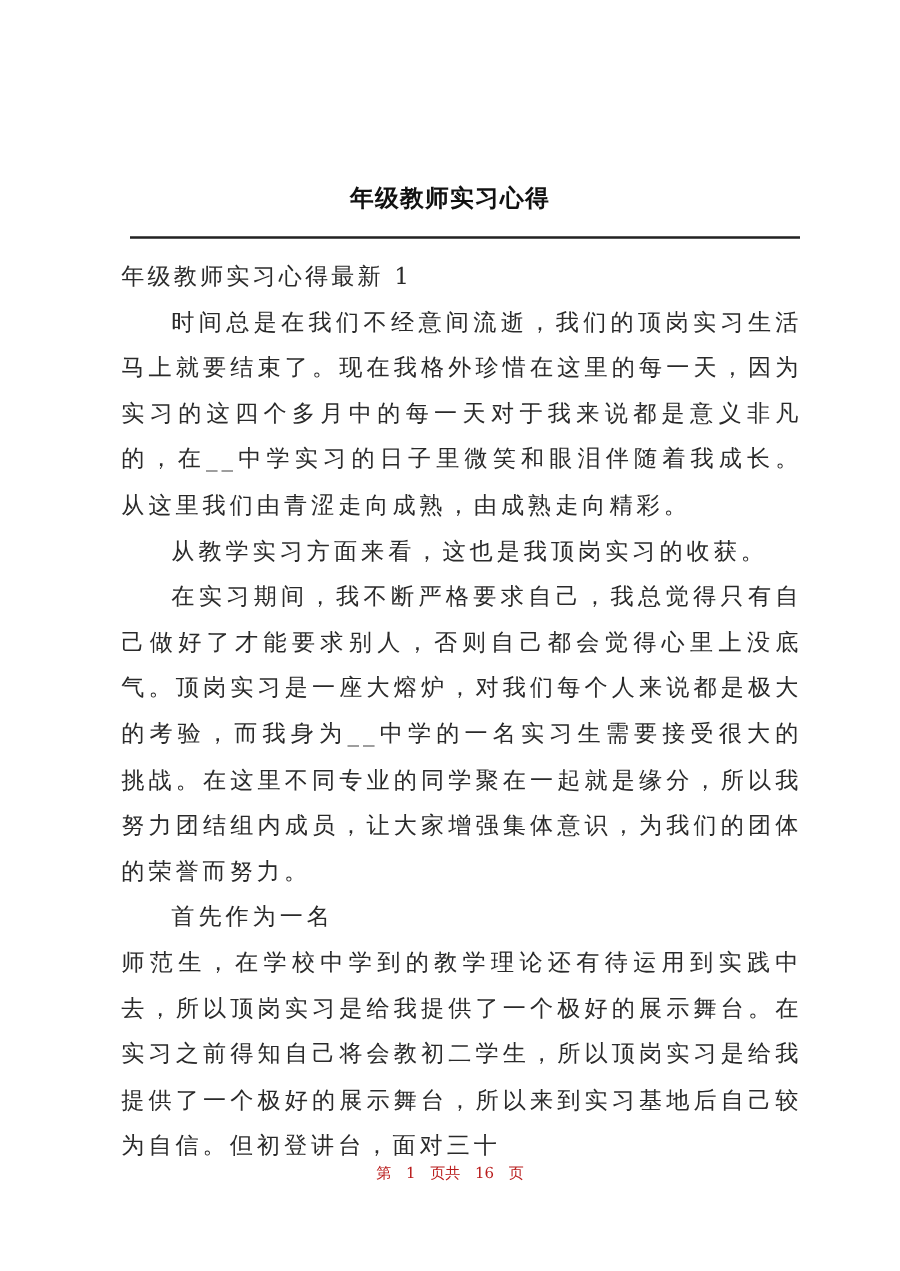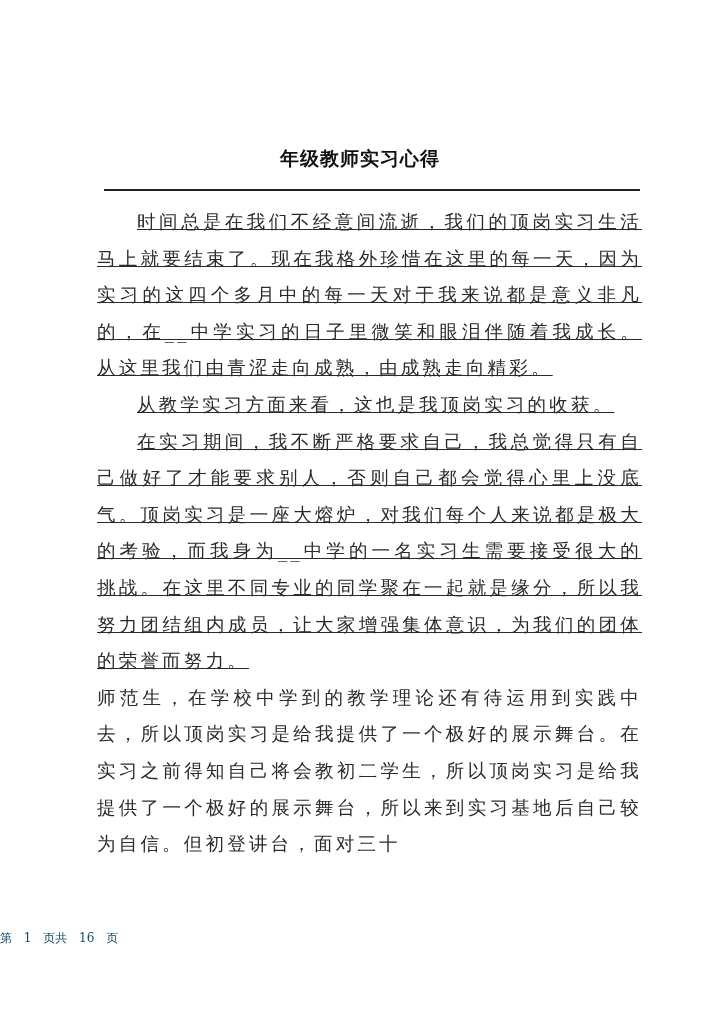--- a/index.html
+++ b/index.html
@@ -13,35 +13,37 @@
   .title-rule {
     position: absolute; left: 104px; width: 536px; top: 189px; height: 2px;
     background: #222;
   }
   .body-text {
     position: absolute; left: 97px; top: 204px; width: 545px;
     font-family: "DejaVu Serif", serif; font-size: 18.5px; color: #2a2a2a;
     line-height: 36.6px; letter-spacing: 3.2px;
   }
   .body-text p { margin: 0; text-align: justify; text-align-last: left; }
-  .body-text p.indent { text-indent: 40px; text-decoration: underline; }
+  .body-text p.indent { text-indent: 40px; }
   .body-text p.subheading { letter-spacing: 2.5px; }
   .footer {
-    position: absolute; left: 0; width: 720px; top: 930px; 
-    font-family: "DejaVu Serif", serif; font-size: 12px; color: #0c4a6e; word-spacing: 8px;
+    position: absolute; left: 0; width: 720px; top: 930px; text-align: center;
+    font-family: "DejaVu Serif", serif; font-size: 12px; color: #b91c1c; word-spacing: 8px;
   }
 </style>
 </head>
 <body>
 
 <div class="page">
   <div class="doc-title">年级教师实习心得</div>
   <div class="title-rule"></div>
 
   <div class="body-text">
+    <p class="subheading">年级教师实习心得最新 1</p>
     <p class="indent">时间总是在我们不经意间流逝，我们的顶岗实习生活马上就要结束了。现在我格外珍惜在这里的每一天，因为实习的这四个多月中的每一天对于我来说都是意义非凡的，在__中学实习的日子里微笑和眼泪伴随着我成长。从这里我们由青涩走向成熟，由成熟走向精彩。</p>
     <p class="indent">从教学实习方面来看，这也是我顶岗实习的收获。</p>
     <p class="indent">在实习期间，我不断严格要求自己，我总觉得只有自己做好了才能要求别人，否则自己都会觉得心里上没底气。顶岗实习是一座大熔炉，对我们每个人来说都是极大的考验，而我身为__中学的一名实习生需要接受很大的挑战。在这里不同专业的同学聚在一起就是缘分，所以我努力团结组内成员，让大家增强集体意识，为我们的团体的荣誉而努力。</p>
+    <p class="indent">首先作为一名</p>
     <p>师范生，在学校中学到的教学理论还有待运用到实践中去，所以顶岗实习是给我提供了一个极好的展示舞台。在实习之前得知自己将会教初二学生，所以顶岗实习是给我提供了一个极好的展示舞台，所以来到实习基地后自己较为自信。但初登讲台，面对三十</p>
   </div>
 
   <div class="footer">第 1 页共 16 页</div>
 </div>
 
 </body></html>

